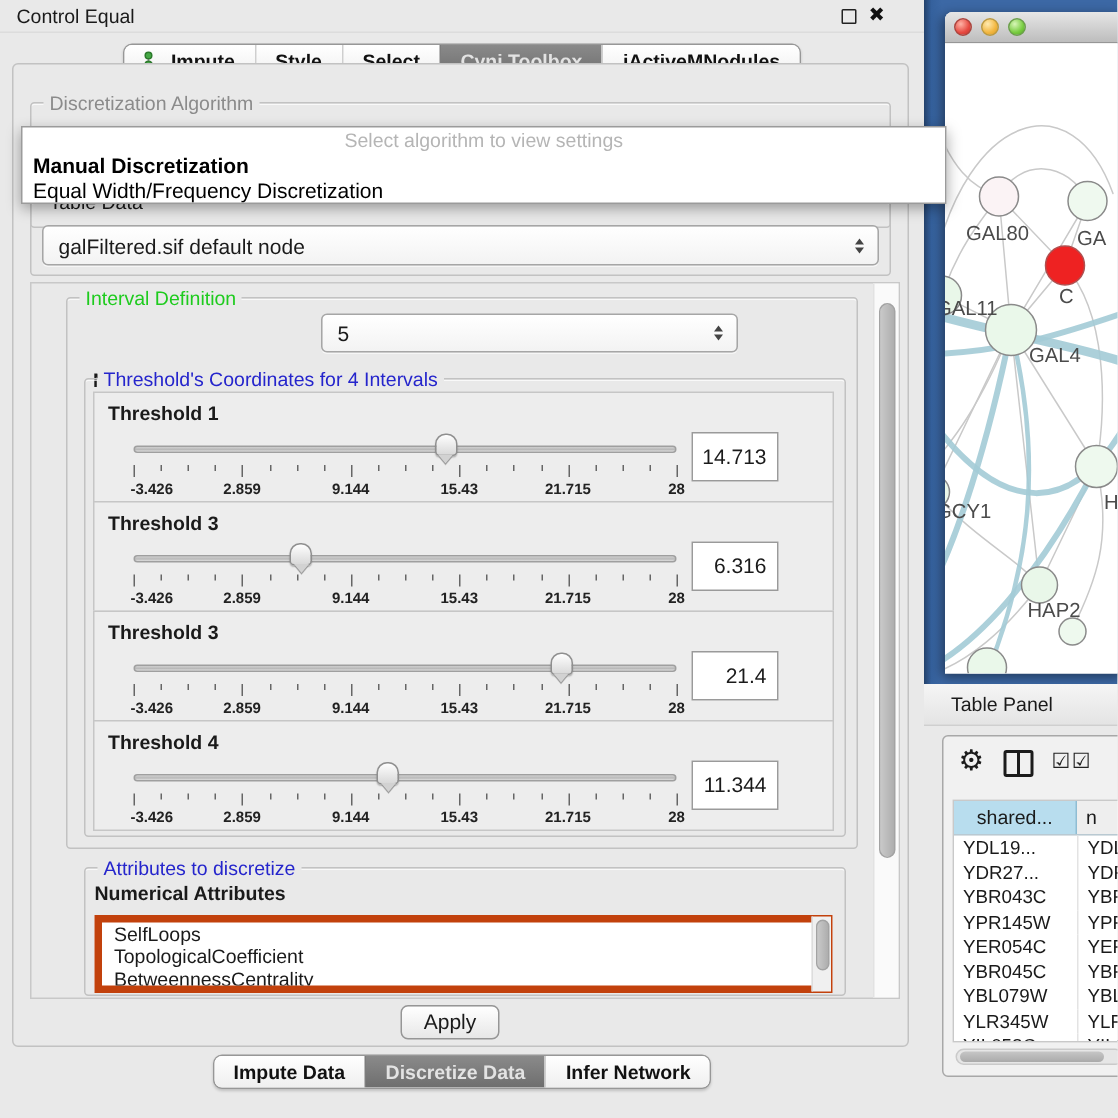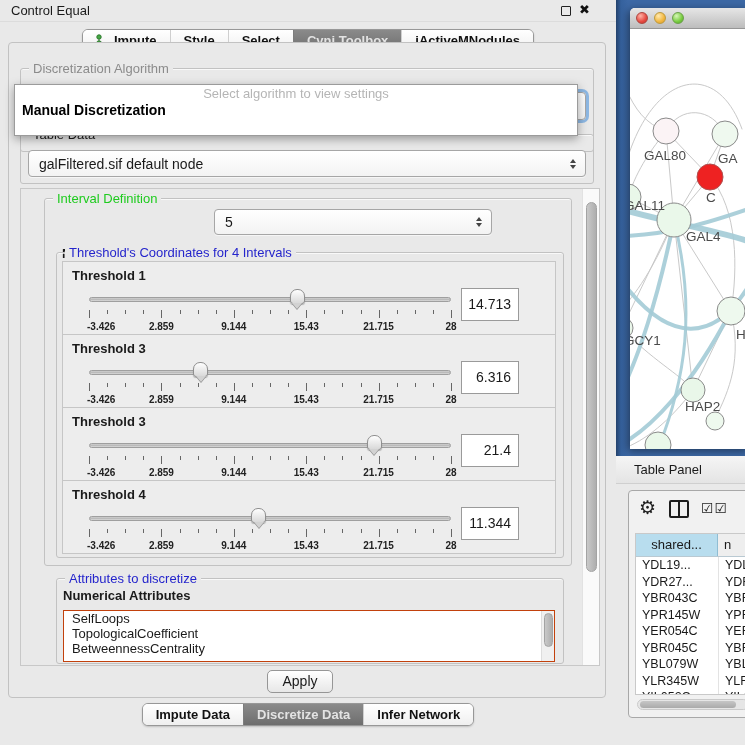--- a/index.html
+++ b/index.html
@@ -33,21 +33,21 @@
   
   .group{position:absolute;border:1px solid #c2c2c2;border-radius:3px;box-shadow:inset 0 1px 0 rgba(255,255,255,.7);}
   .legend{position:absolute;top:-8px;left:8px;background:#e9e9e9;padding:0 4px;font-size:13px;white-space:nowrap;}
   .combo{position:absolute;background:linear-gradient(#ffffff,#f3f3f3);border:1px solid #a6a6a6;border-radius:4px;
     font-size:14px;display:flex;align-items:center;padding:0 26px 0 10px;box-shadow:0 1px 0 rgba(255,255,255,.6);white-space:nowrap;overflow:hidden;}
   .combo .arrows{position:absolute;right:9px;top:50%;transform:translateY(-50%);display:flex;flex-direction:column;gap:2px;}
   .arr-up{width:0;height:0;border-left:3.5px solid transparent;border-right:3.5px solid transparent;border-bottom:4.5px solid #444;}
   .arr-dn{width:0;height:0;border-left:3.5px solid transparent;border-right:3.5px solid transparent;border-top:4.5px solid #444;}
   .focusring{box-shadow:0 0 0 3px var(--accent_focus);}
 
-  .popup{position:absolute;left:14px;top:84px;width:564px;height:52px;background:#fff;border:1px solid #9b9b9b;
+  .popup{position:absolute;left:14px;top:84px;width:617px;height:52px;background:#fff;border:1px solid #9b9b9b;
     box-shadow:0 3px 9px rgba(0,0,0,.35);z-index:50;}
   .popup .prompt{text-align:center;color:#b5b5b5;font-size:13px;height:17px;line-height:18px;}
   .popup .item{font-size:14px;height:17px;line-height:17px;padding:0 7px;color:#000;white-space:nowrap;}
   .popup .item.bold{font-weight:bold;}
 
   .scrollpane{position:absolute;left:20px;top:188px;width:580px;height:478px;border:1px solid #c8c8c8;background:#e9e9e9;}
   .vtrack{position:absolute;background:#fafafa;border-left:1px solid #e2e2e2;}
   .vthumb{position:absolute;background:linear-gradient(90deg,#c9c9c9,#aeaeae);border-radius:6px;border:1px solid #a3a3a3;}
 
   .bold-label{position:absolute;font-size:13px;font-weight:bold;}
@@ -67,21 +67,21 @@
   .ticks{position:absolute;left:0;right:0;top:22px;height:9px;}
   .tick{position:absolute;top:0;width:1px;background:#666;}
   .tick.small{height:4px;} .tick.big{height:8px;}
   .ticklabels{position:absolute;left:0;right:0;top:33px;height:12px;font-size:10px;font-weight:bold;color:#222;}
   .ticklabel{position:absolute;transform:translateX(-50%);white-space:nowrap;}
   .ticklabel.first{transform:none;}
   .t-value{position:absolute;right:36px;top:26px;width:58px;height:33px;background:#fff;border:1px solid #9a9a9a;
     font-size:14px;text-align:right;line-height:31px;padding-right:7px;}
 
   
-  .attr-list{position:absolute;left:63px;top:610px;width:492px;height:52px;background:#fff;border:1px solid #c2410c;overflow:hidden;}
+  .attr-list{position:absolute;left:63px;top:610px;width:492px;height:52px;background:#fff;border:5px solid #c2410c;overflow:hidden;}
   .attr-item{font-size:13px;line-height:15px;padding-left:8px;white-space:nowrap;}
   .attr-scroll{position:absolute;left:541px;top:611px;width:13px;height:50px;background:#f0f0f0;border-left:1px solid #ddd;}
   .attr-scroll .vthumb{left:1.5px;top:2px;width:9px;height:34px;}
 
   .button{position:absolute;background:linear-gradient(#ffffff,#e7e7e7);border:1px solid #969696;border-radius:5px;
     font-size:14px;text-align:center;}
   #apply-btn{left:267px;top:670px;width:66px;height:23px;line-height:21px;}
 
   
   .desktop{position:absolute;left:616px;top:0;width:129px;height:456px;
@@ -159,20 +159,21 @@
   <span class="arrows">
       <span class="arr-up"></span>
       <span class="arr-dn"></span>
     </span>
 </div>
 
 <div class="popup">
   <div class="prompt">Select algorithm to view settings</div>
   <div id="popup-items">
       <div class="item bold">Manual Discretization</div>
+      <div class="item">Equal Width/Frequency Discretization</div>
     </div>
 </div>
 
 <div class="group" style="left:20px;top:134px;width:574px;height:50px;">
   <span class="legend">Table Data</span>
 </div>
 <div class="combo" style="left:28px;top:150px;width:558px;height:27px;">
   <span>galFiltered.sif default node</span>
   <span class="arrows">
       <span class="arr-up"></span>

